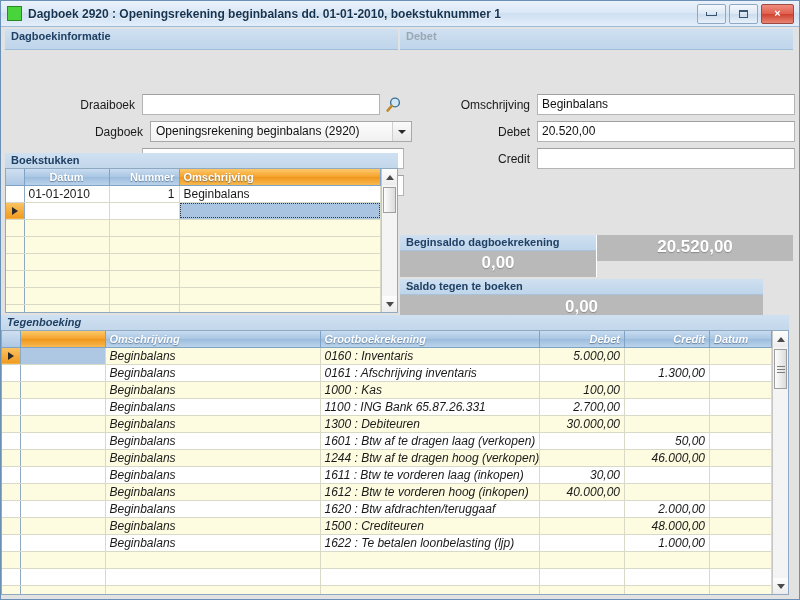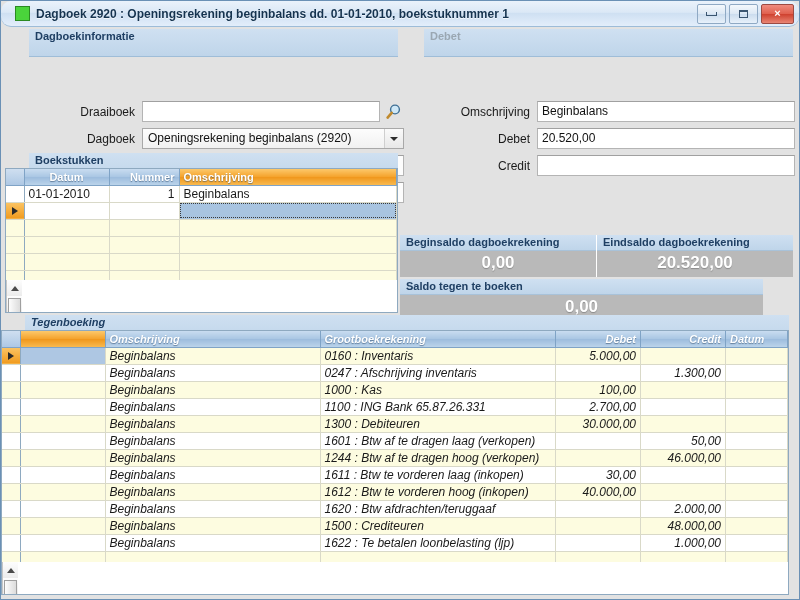--- a/index.html
+++ b/index.html
@@ -19,23 +19,22 @@
     background: #e2e2e2;
     display: flex; flex-direction: column;
   }
 
   
   .titlebar {
     height: 26px; flex: 0 0 26px;
     background: linear-gradient(to bottom, #eaf2fb 0%, #dbe8f6 45%, #cfe0f2 50%, #e3eefb 100%);
     border-bottom: 1px solid #9dbcd8;
     display: flex; align-items: center;
-    padding: 0 2px 0 14px;
-    box-sizing: border-box;
-    border-radius: 10px;
+    padding: 0 2px 0 6px;
+    box-sizing: border-box;
   }
   .app-icon {
     width: 13px; height: 13px;
     background: #4ad43b;
     border: 1px solid #2a8a22;
     flex: 0 0 13px;
     margin-right: 6px;
   }
   .title-text {
     flex: 1 1 auto;
@@ -60,27 +59,27 @@
   .wbtn .gl { font-size: 10px; color: #22384d; line-height: 1; }
   .wbtn.close .gl { color: #fff; font-weight: bold; font-size: 11px; }
   .min-glyph { width: 9px; height: 3px; border: 1px solid #3a5570; border-top: none; background: transparent; }
   .max-glyph { width: 9px; height: 8px; border: 1px solid #3a5570; border-top-width: 2px; box-sizing: border-box; }
 
   
   .client { flex: 1 1 auto; position: relative; background: #e2e2e2; }
 
   
   .grp-head {
-    height: 28px; box-sizing: border-box;
+    height: 21px; box-sizing: border-box;
     background: linear-gradient(to bottom, #cfe0f1 0%, #bfd5ea 100%);
     border-bottom: 1px solid #9fbdd8;
     color: #1f3f63;
     font-weight: bold; font-size: 11px;
     padding-left: 6px; line-height: 14px;
-    white-space: nowrap; overflow: hidden; margin-left: 24px;
+    white-space: nowrap; overflow: hidden;
   }
   .grp-head.dim { color: #9aa7b2; }
 
   
   .panel { position: absolute; box-sizing: border-box; }
 
   #dagboekinfo { left: 4px; top: 2px; width: 393px; height: 122px; }
   #balans      { left: 399px; top: 2px; width: 393px; height: 122px; }
   #boekstukken { left: 4px; top: 126px; width: 393px; height: 160px; }
   #saldos      { left: 399px; top: 180px; width: 393px; height: 106px; }
@@ -147,21 +146,21 @@
     text-shadow: 0 1px 1px rgba(0,0,0,.25);
     overflow: hidden;
   }
 
   
   .grid {
     position: absolute; left: 0; right: 0; top: 15px; bottom: 0;
     box-sizing: border-box;
     border: 1px solid #8ea9c0;
     background: #fff;
-    display: flex; flex-direction: column;
+    display: flex; flex-direction: row;
     overflow: hidden;
   }
   .grid-main { flex: 1 1 auto; overflow: hidden; position: relative; }
   .grid table { border-collapse: collapse; width: 100%; table-layout: fixed; }
   .grid th {
     height: 16px; padding: 0 4px;
     background: linear-gradient(to bottom, #c9dcf0 0%, #a9c6e3 50%, #9cbcdd 51%, #bbd3ea 100%);
     color: #ffffff; font-size: 11px; font-weight: bold;
     border-right: 1px solid #7fa3c6;
     border-bottom: 1px solid #7fa3c6;
@@ -269,21 +268,21 @@
           <span class="flabel" style="width:130px;">Draaiboek</span>
           <span class="finput" style="width:238px;"></span>
           <span class="lookup-btn">
             <svg width="18" height="18" viewBox="0 0 18 18">
               <circle cx="10" cy="6.5" r="4.4" fill="#cfe8f7" stroke="#3f6f94" stroke-width="1.4"></circle>
               <line x1="6.7" y1="9.8" x2="2.6" y2="14.6" stroke="#c08a2e" stroke-width="2.6" stroke-linecap="round"></line>
             </svg>
           </span>
         </div>
 
-        <div class="frow" style="left:0; top:35px;">
+        <div class="frow" style="left:8px; top:35px;">
           <span class="flabel" style="width:130px;">Dagboek</span>
           <span class="combo" style="width:262px;">
             <span>Openingsrekening beginbalans (2920)</span>
             <span class="arrow">
                 <i></i>
               </span>
           </span>
         </div>
 
         <div class="frow" style="left:0; top:62px;">
@@ -406,21 +405,20 @@
       </div>
     </div>
 
     <div class="panel" id="saldos">
       <div class="saldo-box" style="left:0; top:28px; width:196px;">
         <div class="saldo-cap">Beginsaldo dagboekrekening</div>
         <div class="saldo-val">0,00</div>
       </div>
       <div class="sep-v" style="left:196px; top:28px; height:42px;"></div>
       <div class="saldo-box" style="left:197px; top:28px; width:196px;">
-        <div class="saldo-cap">Eindsaldo dagboekrekening</div>
         <div class="saldo-val">20.520,00</div>
       </div>
       <div class="saldo-box" style="left:0; top:72px; width:363px;">
         <div class="saldo-cap">Saldo tegen te boeken</div>
         <div class="saldo-val">0,00</div>
       </div>
     </div>
 
     <div class="panel" id="tegenboeking">
       <div class="grp-head">Tegenboeking</div>
@@ -454,21 +452,21 @@
                   <td>Beginbalans</td>
                   <td>0160 : Inventaris</td>
                   <td class="num">5.000,00</td>
                   <td class="num"></td>
                   <td></td>
                 </tr>
                 <tr class="odd">
                   <td class="rowh"></td>
                   <td></td>
                   <td>Beginbalans</td>
-                  <td>0247 : Afschrijving inventaris</td>
+                  <td>0161 : Afschrijving inventaris</td>
                   <td class="num"></td>
                   <td class="num">1.300,00</td>
                   <td></td>
                 </tr>
                 <tr class="even">
                   <td class="rowh"></td>
                   <td></td>
                   <td>Beginbalans</td>
                   <td>1000 : Kas</td>
                   <td class="num">100,00</td>

